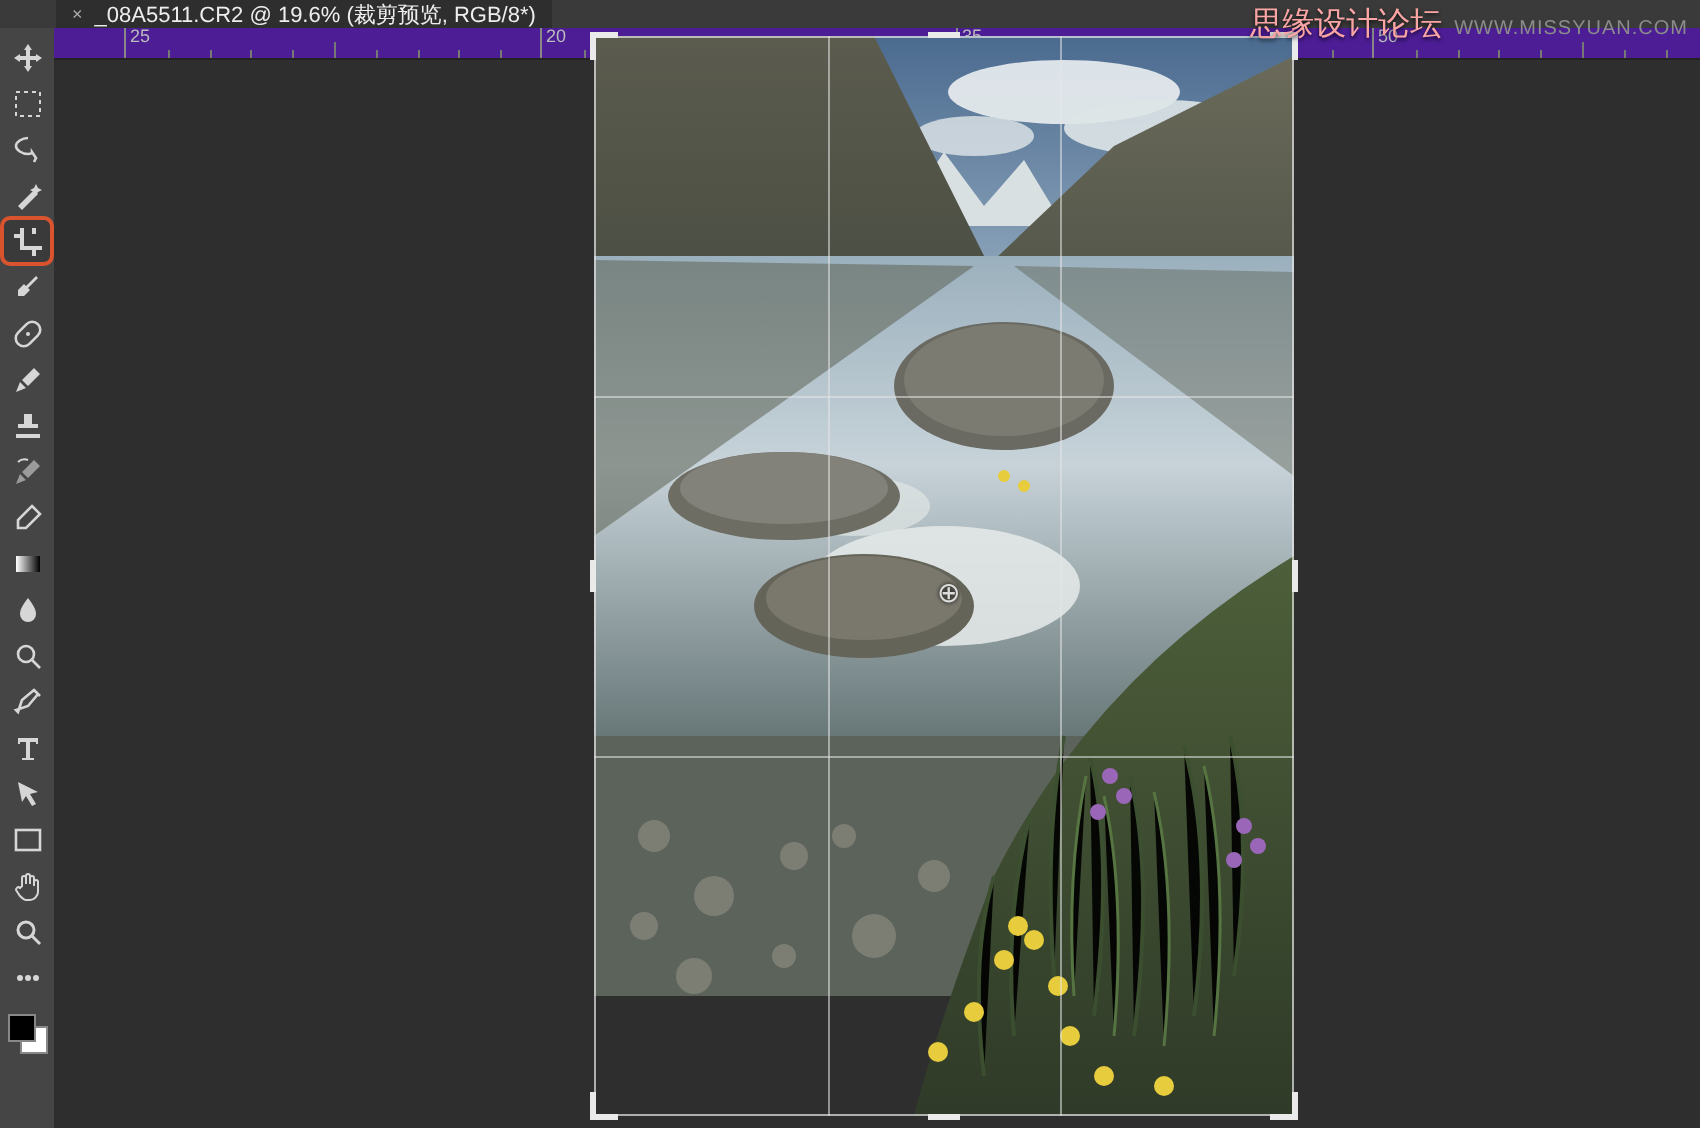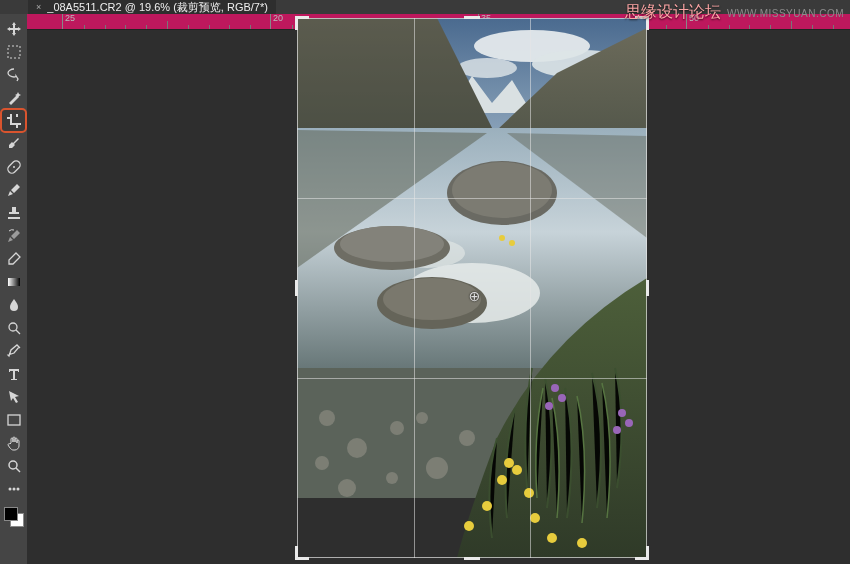--- a/index.html
+++ b/index.html
@@ -87,21 +87,21 @@
     width: 14px; height: 14px;
     background: #fff;
     border: 1px solid #888;
   }
   .ruler-h {
     position: absolute;
     top: 14px;
     left: 27px;
     right: 0;
     height: 16px;
-    background: #be185d;
+    background: #4c1d95;
     border-bottom: 1px solid #222;
     display: flex;
     align-items: flex-end;
     overflow: hidden;
   }
   .ruler-seg {
     position: relative;
     height: 16px;
     border-left: 1px solid #888;
     flex: 0 0 auto;
@@ -217,21 +217,21 @@
 <body>
 
 <div class="watermark">
   <span class="wm-main">思缘设计论坛</span>
   <span class="wm-url">WWW.MISSYUAN.COM</span>
 </div>
 
 <div class="tabbar">
   <div class="tab">
     <span class="tab-close">×</span>
-    <span class="tab-title">_08A5511.CR2 @ 19.6% (裁剪预览, RGB/7*)</span>
+    <span class="tab-title">_08A5511.CR2 @ 19.6% (裁剪预览, RGB/8*)</span>
   </div>
 </div>
 
 <div class="toolbox" id="toolbox">
     <div class="tool">
       <svg viewBox="0 0 16 16" fill="currentColor">
         <path d="M8 1l2 3h-1v3h3v-1l3 2-3 2v-1h-3v3h1l-2 3-2-3h1v-3h-3v1l-3-2 3-2v1h3v-3h-1z"></path>
       </svg>
     </div>
     <div class="tool">

